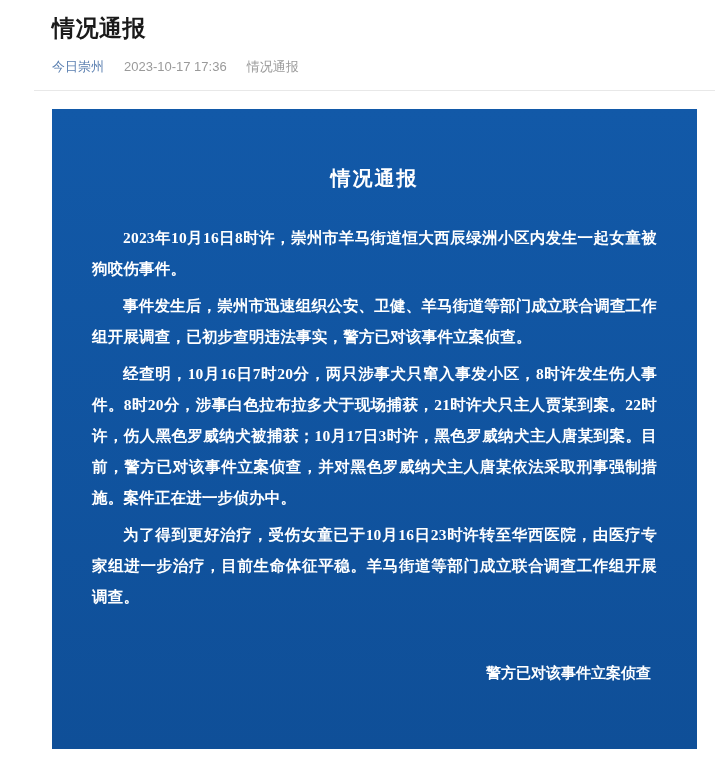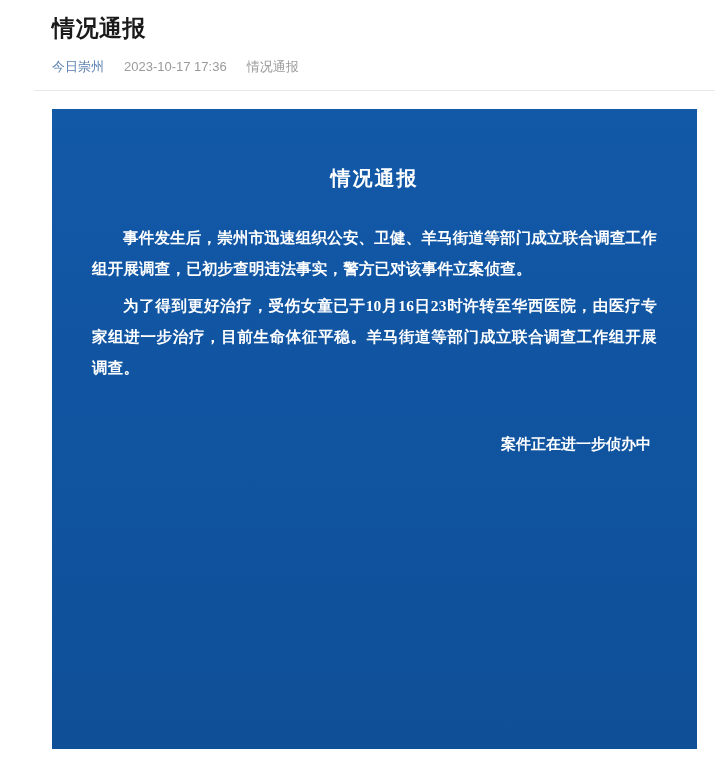--- a/index.html
+++ b/index.html
@@ -104,21 +104,23 @@
       <span class="meta-date">2023-10-17 17:36</span>
       <span class="meta-location">情况通报</span>
     </div>
   </div>
 
   <div class="divider"></div>
 
   <div class="notice-card">
     <div class="notice-title">情况通报</div>
     <div class="notice-body">
+      <p>2023年10月16日8时许，崇州市羊马街道恒大西辰绿洲小区内发生一起女童被狗咬伤事件。</p>
       <p>事件发生后，崇州市迅速组织公安、卫健、羊马街道等部门成立联合调查工作组开展调查，已初步查明违法事实，警方已对该事件立案侦查。</p>
+      <p>经查明，10月16日7时20分，两只涉事犬只窜入事发小区，8时许发生伤人事件。8时20分，涉事白色拉布拉多犬于现场捕获，21时许犬只主人贾某到案。22时许，伤人黑色罗威纳犬被捕获；10月17日3时许，黑色罗威纳犬主人唐某到案。目前，警方已对该事件立案侦查，并对黑色罗威纳犬主人唐某依法采取刑事强制措施。案件正在进一步侦办中。</p>
       <p>为了得到更好治疗，受伤女童已于10月16日23时许转至华西医院，由医疗专家组进一步治疗，目前生命体征平稳。羊马街道等部门成立联合调查工作组开展调查。</p>
     </div>
     <div class="signature">
-      <div>案件正在进一步侦办中</div>
+      <div>警方已对该事件立案侦查</div>
     </div>
   </div>
 
 </div>
 
 </body></html>

